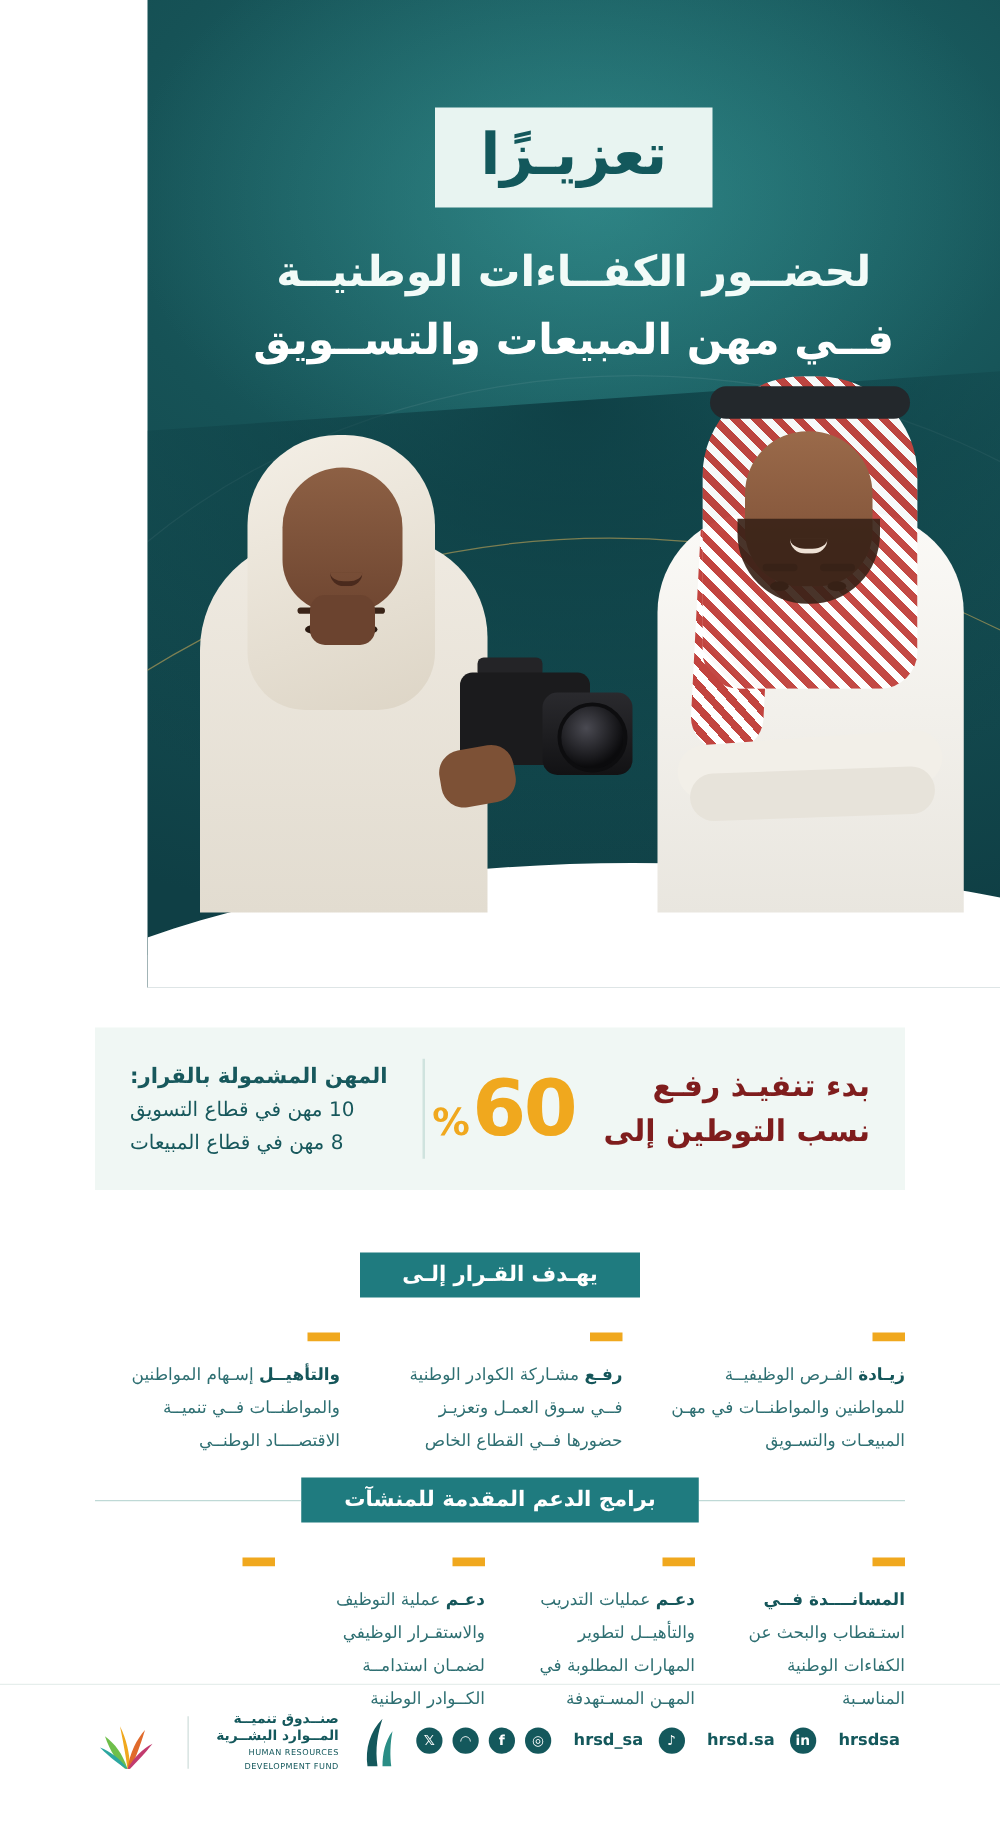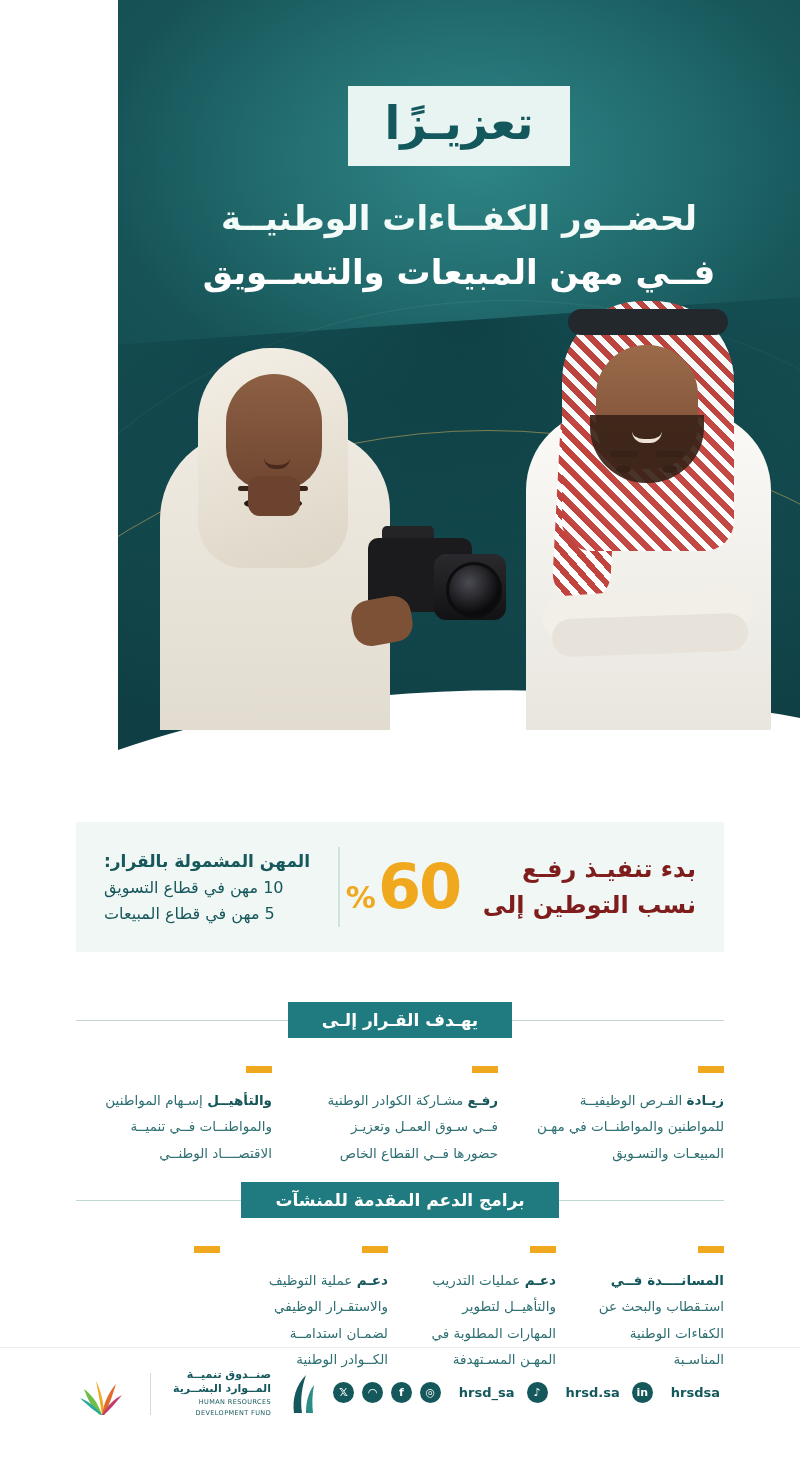--- a/index.html
+++ b/index.html
@@ -419,25 +419,25 @@
       <div>بدء تنفيـذ رفـع</div>
       <div>نسب التوطين إلى</div>
     </div>
     <div class="stats-num">
       <span class="big">60</span>
       <span class="pct">%</span>
     </div>
     <div class="stats-left">
       <div class="t">المهن المشمولة بالقرار:</div>
       <div>10 مهن في قطاع التسويق</div>
-      <div>5 مهن في قطاع المبيعات</div>
-    </div>
-  </div>
-
-  <div class="sec-head" style="top:1002px;">
+      <div>8 مهن في قطاع المبيعات</div>
+    </div>
+  </div>
+
+  <div class="sec-head" style="top:1002px;flex-direction:column;">
     <div class="sec-line"></div>
     <div class="sec-pill">يهـدف القـرار إلـى</div>
     <div class="sec-line"></div>
   </div>
 
   <div class="cols" style="top:1066px;">
     <div class="col">
       <div class="dash"></div>
       <p><b>زيـادة</b> <span>الفـرص الوظيفيــة للمواطنين والمواطنــات في مهـن المبيعـات والتسـويق</span></p>
     </div>

